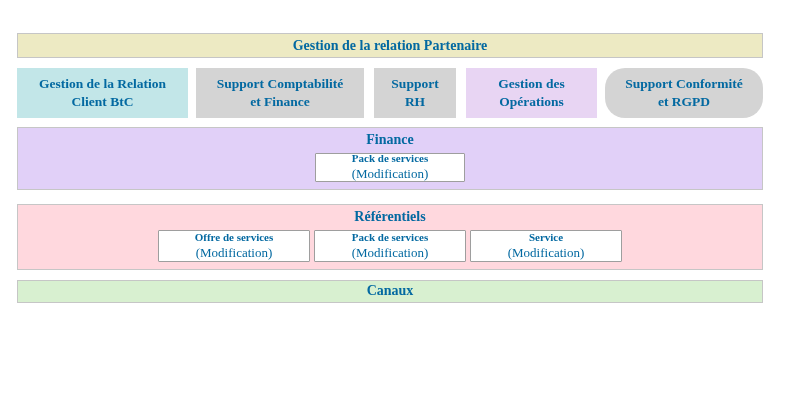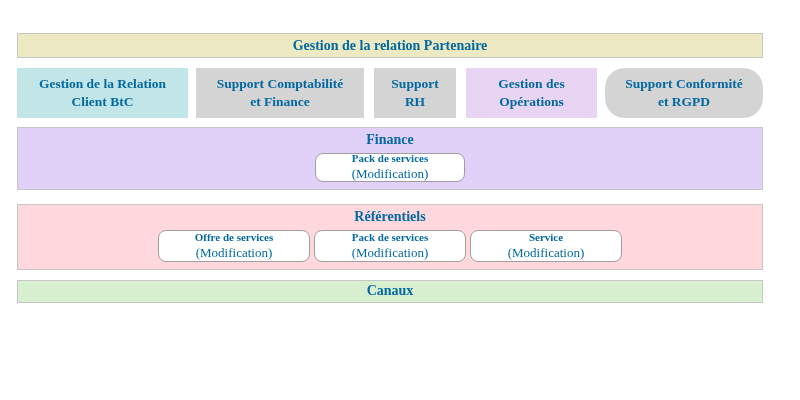--- a/index.html
+++ b/index.html
@@ -81,21 +81,21 @@
   .band-boxes {
     display: flex;
     justify-content: center;
     gap: 4px;
     margin-top: 4px;
   }
   .wbox {
     box-sizing: border-box;
     background: #ffffff;
     border: 1px solid #9e9e9e;
-    border-radius: 8px;
+    border-radius: 1px;
     text-align: center;
     padding: 2px 6px;
     display: flex;
     flex-direction: column;
     justify-content: center;
   }
   .wbox.single { width: 150px; height: 29px; }
   .wbox.triple { width: 152px; height: 32px; }
   .wbox .l1 { font-weight: bold; font-size: 11px; line-height: 1.25; }
   .wbox .l2 { font-size: 13px; line-height: 1.25; }

